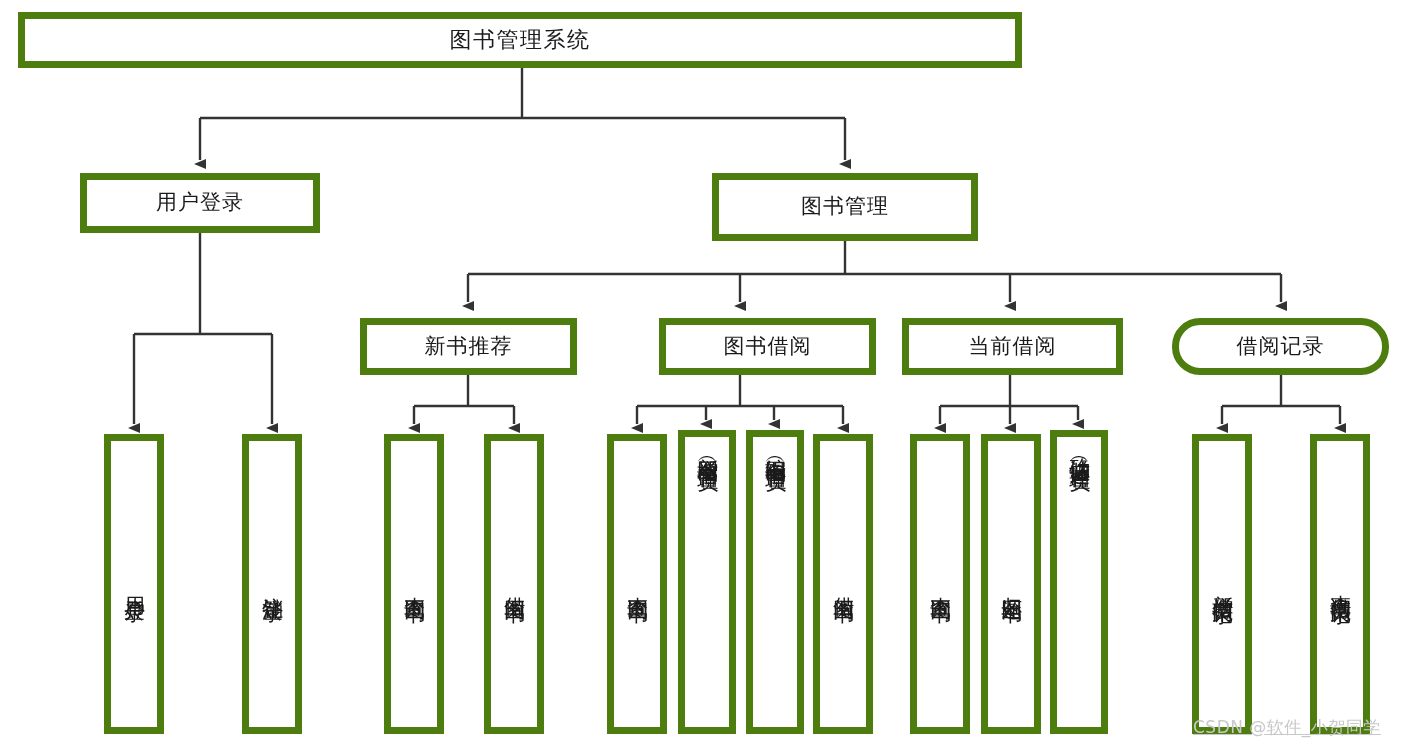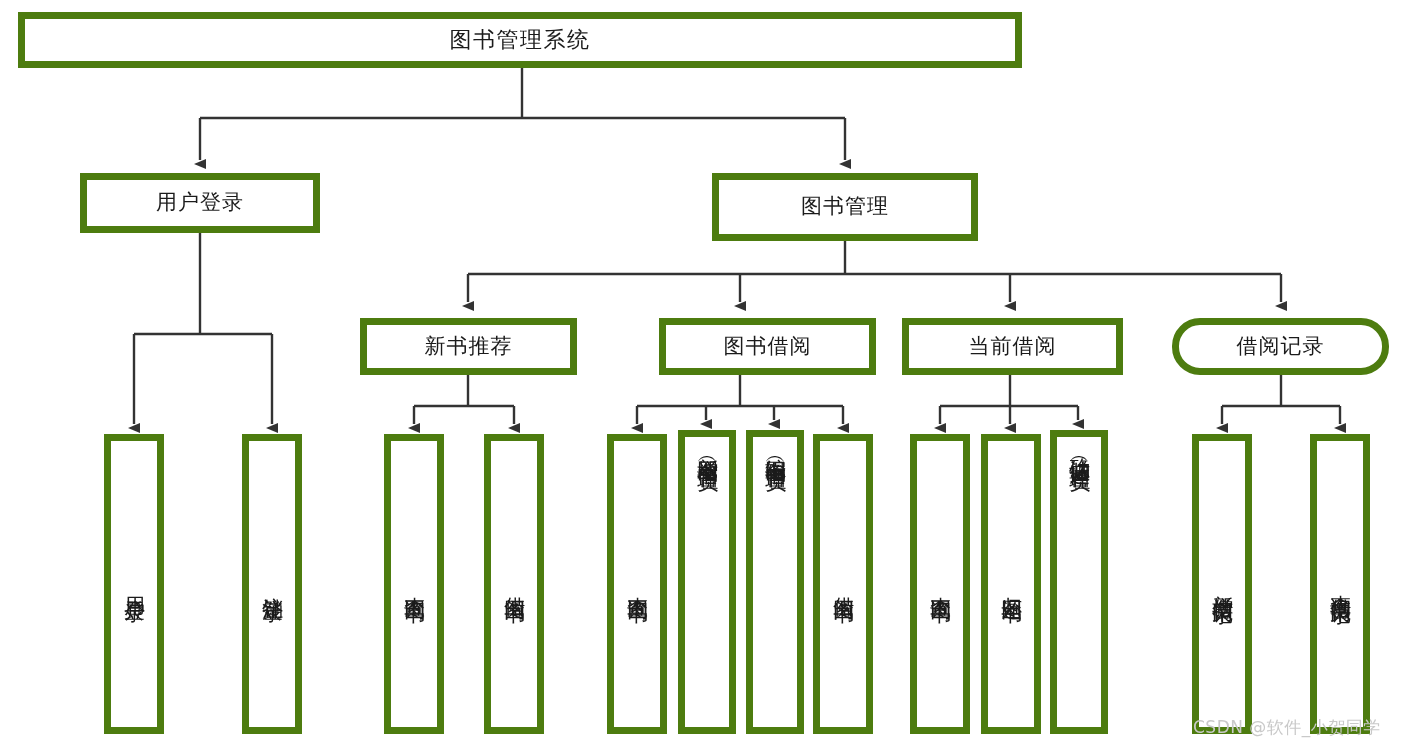--- a/index.html
+++ b/index.html
@@ -191,15 +191,15 @@
     <span class="vtext">确认归还（管理员）</span>
   </div>
 
   <div class="node node-v mid" style="left:1192px; top:434px; width:60px; height:300px;">
     <span class="vtext">新增借阅记录</span>
   </div>
   <div class="node node-v mid" style="left:1310px; top:434px; width:60px; height:300px;">
     <span class="vtext">查询借阅记录</span>
   </div>
 
-  <div class="watermark" style="left:1193px; top:716px;">CSDN @软件_小贺同学</div>
+  <div class="watermark" style="left:1193px; top:716px;text-decoration:underline;">CSDN @软件_小贺同学</div>
 
 </div>
 
 </body></html>

